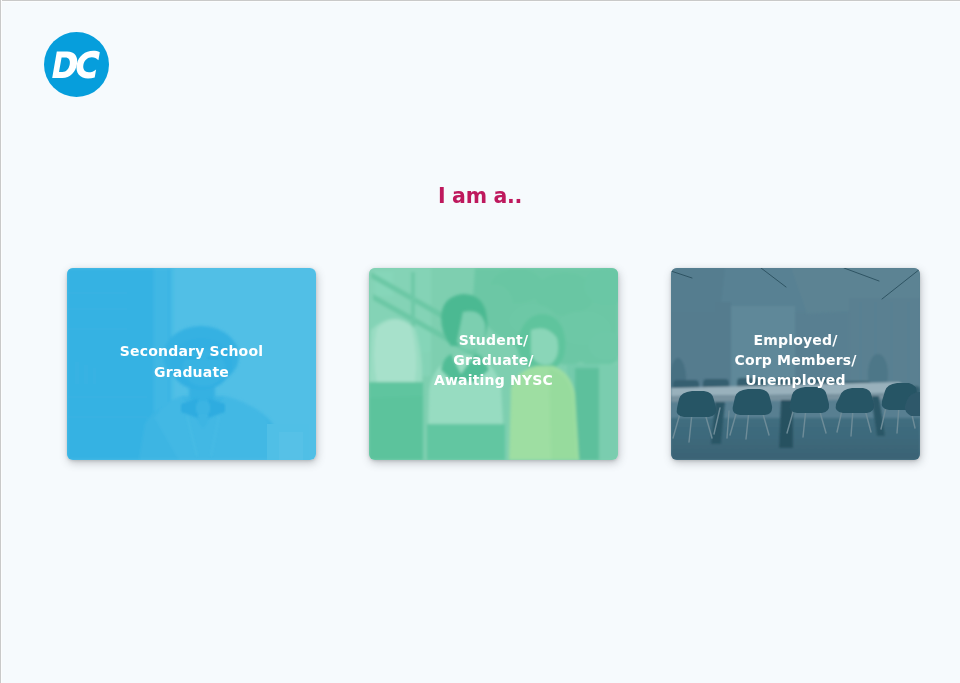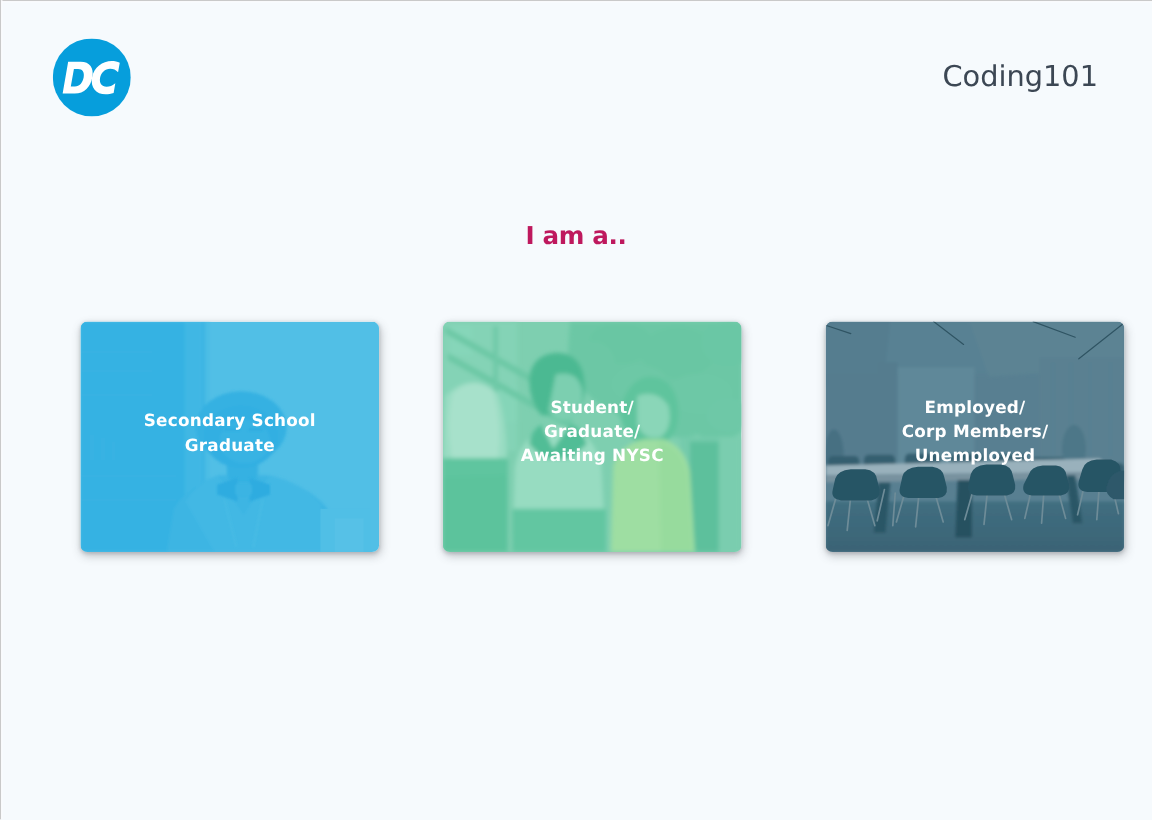--- a/index.html
+++ b/index.html
@@ -31,21 +31,21 @@
   .card { position:absolute; top:0; width:249px; height:192px; border-radius:6px;
           overflow:hidden; box-shadow:1px 3px 8px rgba(80,85,90,0.32), 0 1px 3px rgba(80,85,90,0.20); }
   .card .photo { position:absolute; inset:0; }
   .card .label { position:absolute; inset:0; display:flex; align-items:center;
                  justify-content:center; text-align:center; color:#fff;
                  font-size:14px; font-weight:bold; line-height:20.1px; letter-spacing:0.2px;
                  white-space:pre-line; padding-bottom:8px; }
   #card1 { left:0; }
   #card1 .label { padding-bottom:5px; }
   #card2 { left:302px; }
-  #card3 { left:604px;margin-left:17px; }
+  #card3 { left:604px; }
 
 </style>
 </head>
 <body>
 
 <div class="page-edge-top"></div>
 <div class="page-edge-top2"></div>
 <div class="page-edge-left"></div>
 <div class="page-edge-left2"></div>
 
@@ -53,21 +53,20 @@
   <div class="logo">
     <svg width="65" height="65" viewBox="0 0 65 65">
       <circle cx="32.5" cy="32.5" r="32.5" fill="#069EDC"></circle>
       <g fill="#ffffff">
         <path d="M12.8 19.4 L23.2 19.4 C30.9 19.4 34.3 24.6 33.0 32.1 C31.6 40.3 26.2 46.0 18.3 46.0 L8.2 46.0 Z
                  M17.6 25.4 L15.0 40.0 L18.4 40.0 C22.4 40.0 24.9 36.8 25.7 32.5 C26.5 28.0 24.8 25.4 21.1 25.4 Z" fill-rule="evenodd"></path>
         <path d="M55.8 20.2 L54.4 28.3 C52.6 26.1 50.4 25.2 47.8 25.2 C43.4 25.2 40.2 28.5 39.4 32.8 C38.6 37.3 40.7 40.3 44.8 40.3 C47.3 40.3 49.8 39.4 52.1 37.4 L50.7 45.5 C48.5 46.3 46.3 46.6 44.0 46.6 C36.2 46.6 31.2 40.9 32.7 32.5 C34.3 24.1 41.3 18.8 49.2 18.8 C51.6 18.8 53.9 19.2 55.8 20.2 Z"></path>
       </g>
     </svg>
   </div>
-  <div class="brand">Coding101</div>
 </div>
 
 <div class="title">I am a..</div>
 
 <div class="cards">
   <div class="card" id="card1">
     <div class="photo">
       <svg viewBox="0 0 249 192" width="249" height="192" preserveAspectRatio="none">
         <defs>
           <filter id="b1" x="-12%" y="-12%" width="124%" height="124%">

